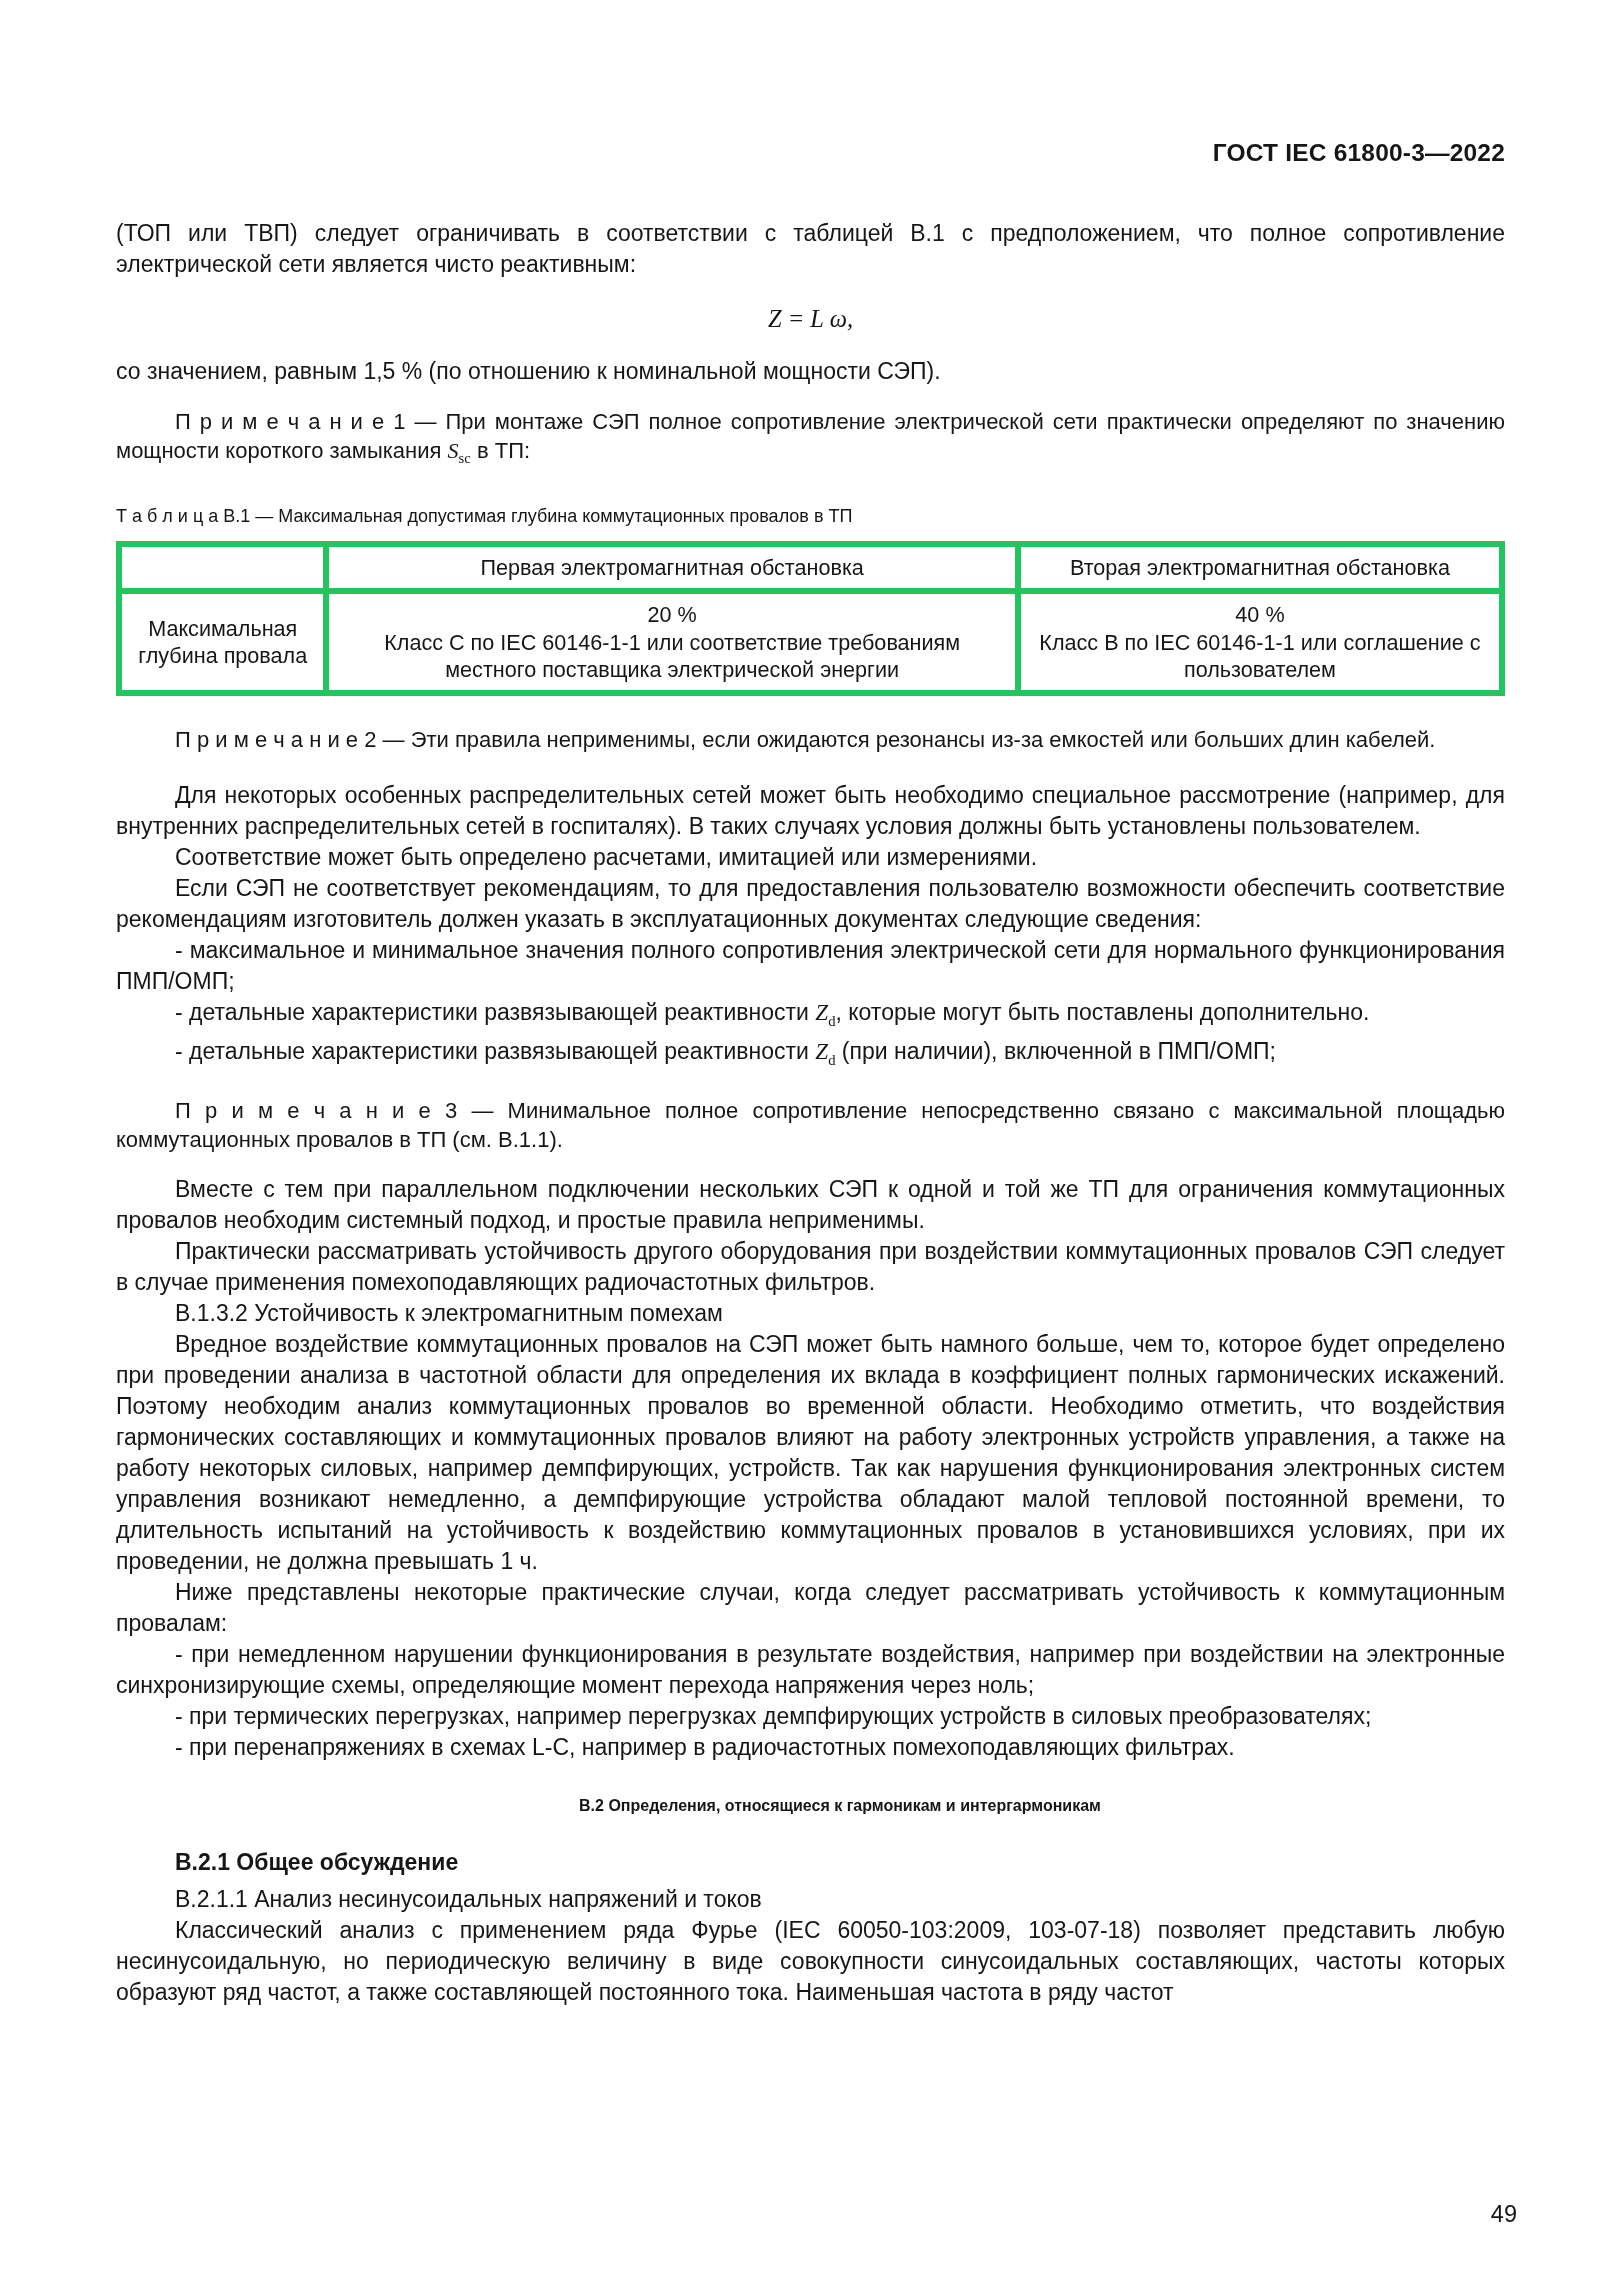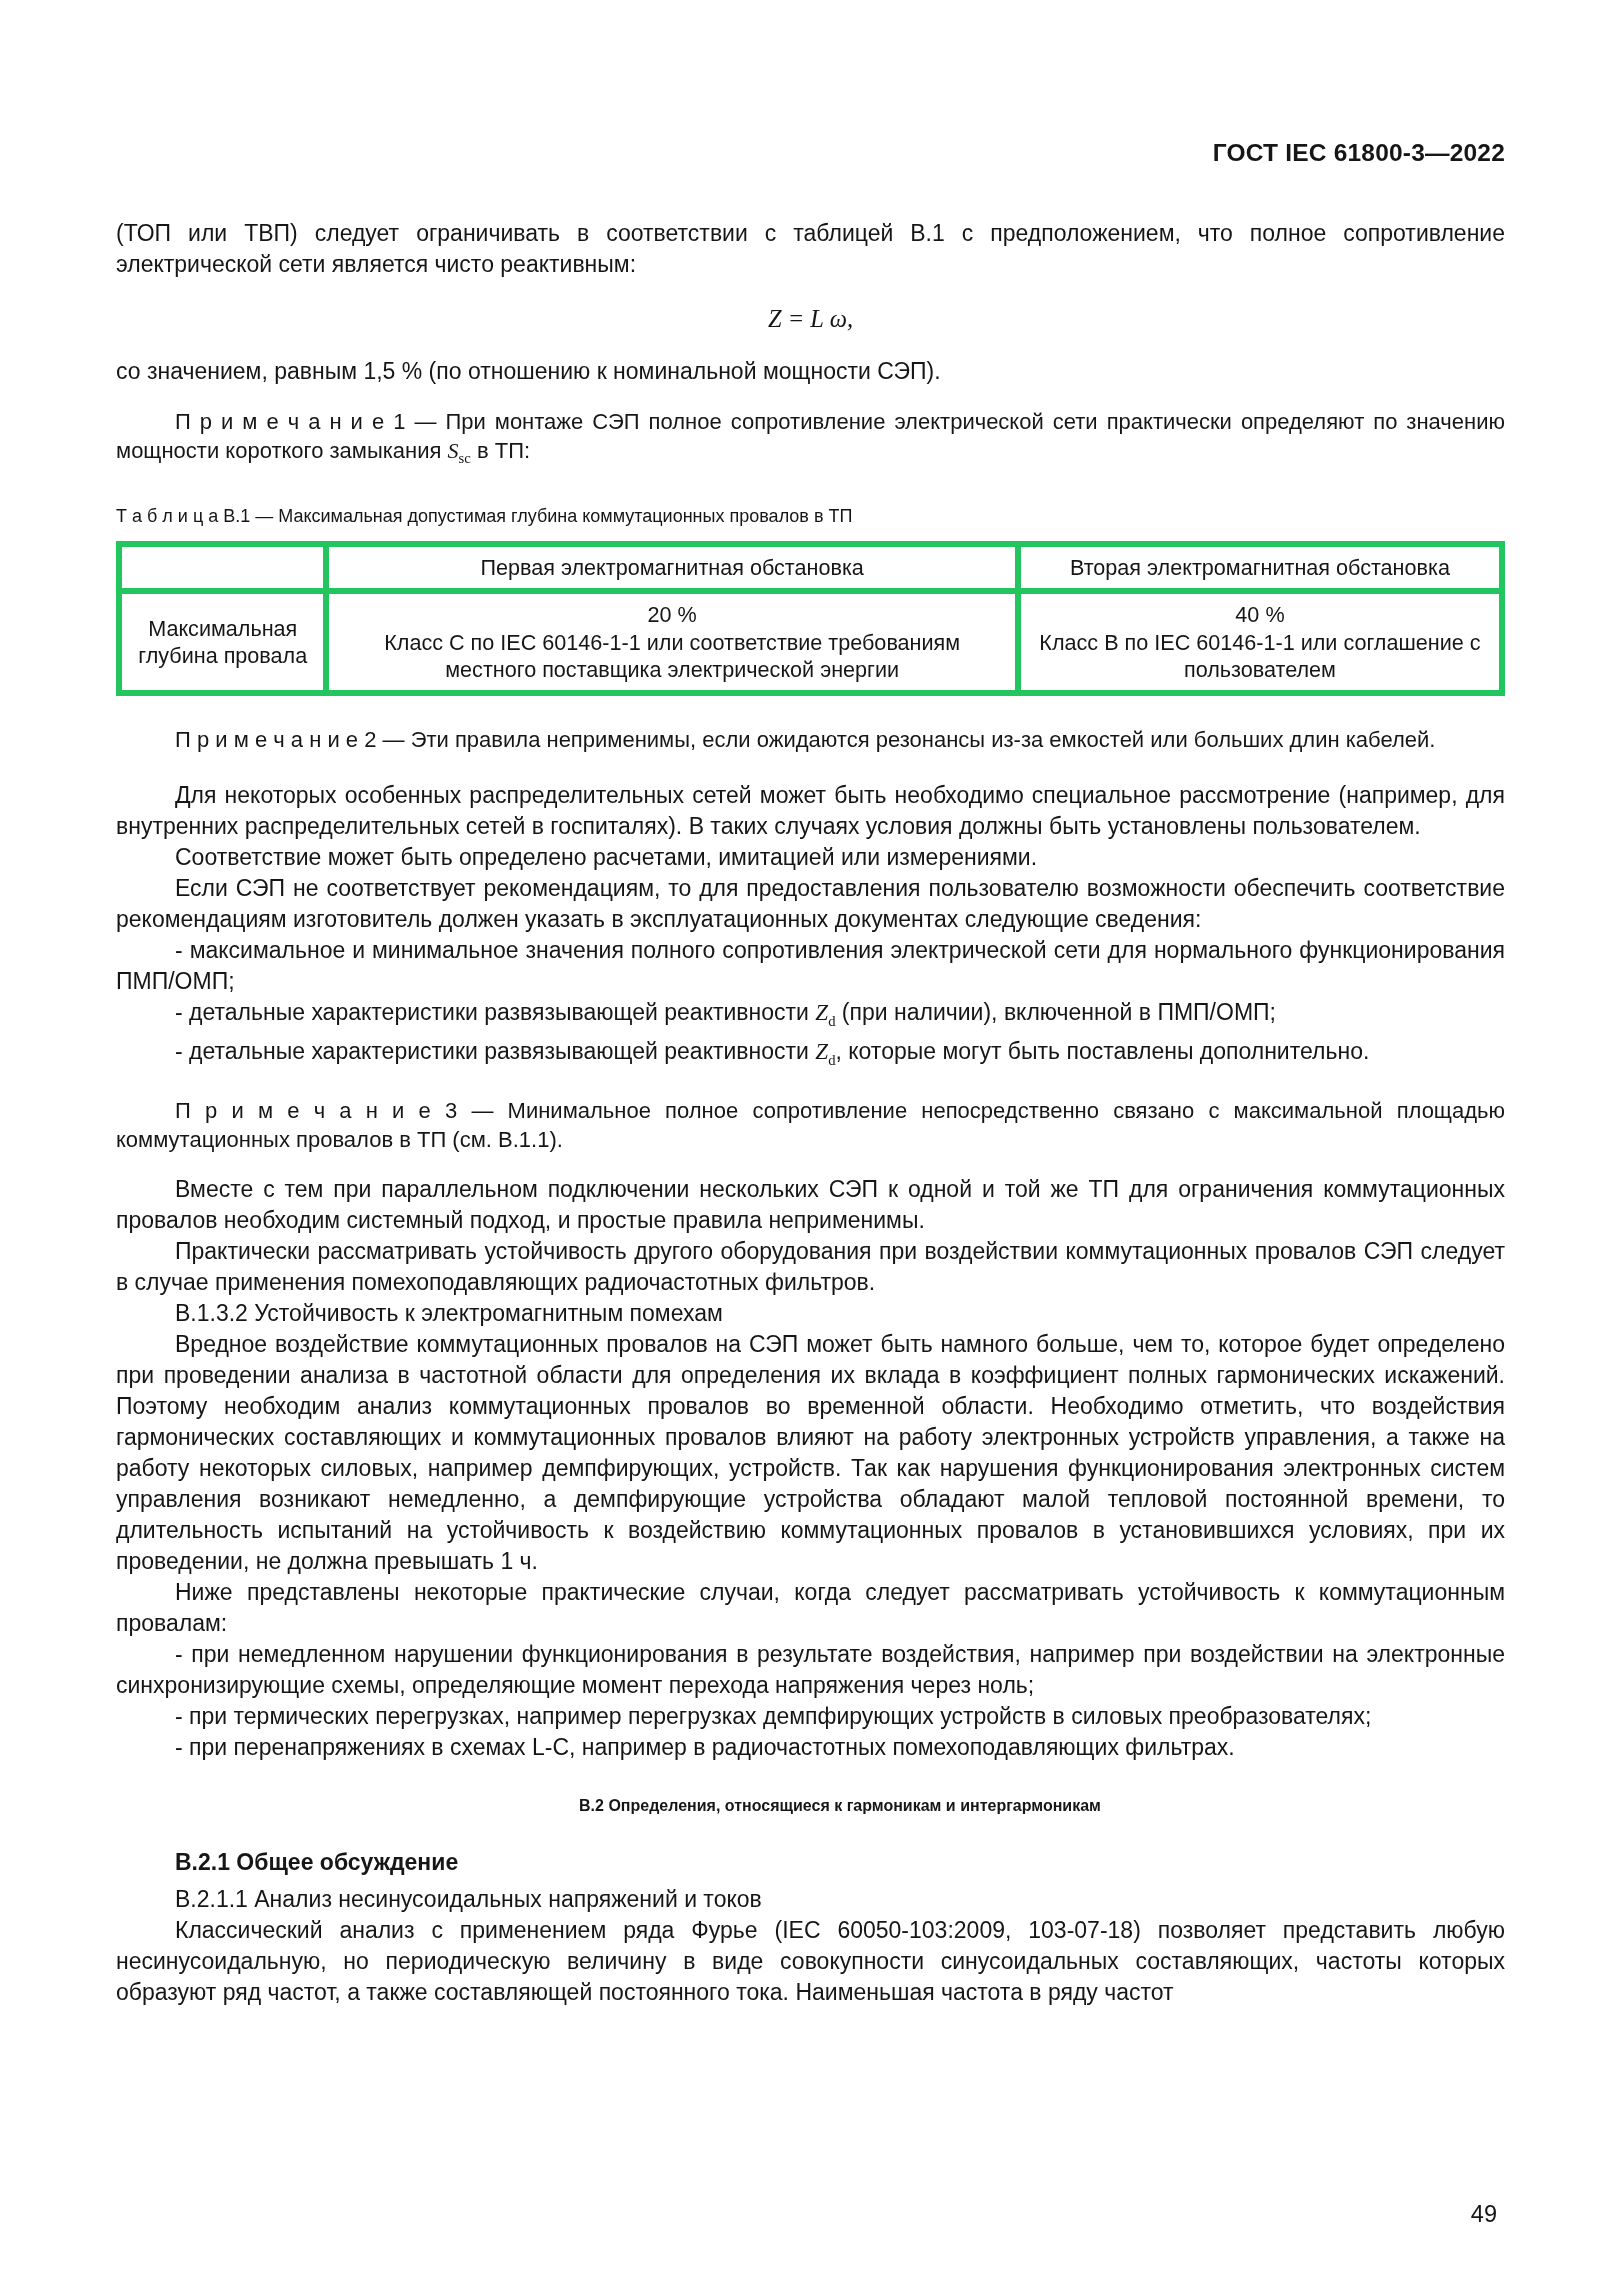--- a/index.html
+++ b/index.html
@@ -101,21 +101,21 @@
     line-height: 31px;
     font-weight: bold;
     text-indent: 59px;
     text-align: left;
     margin: 0 0 5.9px 0;
   }
 
   .page-number {
     position: absolute;
     top: 2201px;
-    right: 124px;
+    right: 104px;
     font-size: 23.5px;
   }
 </style>
 </head>
 <body>
 
 <div class="page">
 
   <div class="doc-header">ГОСТ IEC 61800-3—2022</div>
 
@@ -159,23 +159,23 @@
   </table>
 
   <p class="note note-after-table">П р и м е ч а н и е  2 — Эти правила неприменимы, если ожидаются резонансы из-за емкостей или больших длин кабелей.</p>
 
   <p class="para indent">Для некоторых особенных распределительных сетей может быть необходимо специальное рассмотрение (например, для внутренних распределительных сетей в госпиталях). В таких случаях условия должны быть установлены пользователем.</p>
   <p class="para indent">Соответствие может быть определено расчетами, имитацией или измерениями.</p>
   <p class="para indent">Если СЭП не соответствует рекомендациям, то для предоставления пользователю возможности обеспечить соответствие рекомендациям изготовитель должен указать в эксплуатационных документах следующие сведения:</p>
 
   <p class="para indent">- максимальное и минимальное значения полного сопротивления электрической сети для нормального функционирования ПМП/ОМП;</p>
 
+  <p class="para indent"><span>- детальные характеристики развязывающей реактивности </span><span class="sym">Z</span><sub class="isub">d</sub><span>, которые могут быть поставлены дополнительно.</span></p>
+
   <p class="para indent"><span>- детальные характеристики развязывающей реактивности </span><span class="sym">Z</span><sub class="isub">d</sub><span> (при наличии), включенной в ПМП/ОМП;</span></p>
-
-  <p class="para indent"><span>- детальные характеристики развязывающей реактивности </span><span class="sym">Z</span><sub class="isub">d</sub><span>, которые могут быть поставлены дополнительно.</span></p>
 
   <p class="note">П р и м е ч а н и е  3 — Минимальное полное сопротивление непосредственно связано с максимальной площадью коммутационных провалов в ТП (см. В.1.1).</p>
 
   <p class="para indent">Вместе с тем при параллельном подключении нескольких СЭП к одной и той же ТП для ограничения коммутационных провалов необходим системный подход, и простые правила неприменимы.</p>
   <p class="para indent">Практически рассматривать устойчивость другого оборудования при воздействии коммутационных провалов СЭП следует в случае применения помехоподавляющих радиочастотных фильтров.</p>
   <p class="para indent">В.1.3.2 Устойчивость к электромагнитным помехам</p>
   <p class="para indent">Вредное воздействие коммутационных провалов на СЭП может быть намного больше, чем то, которое будет определено при проведении анализа в частотной области для определения их вклада в коэффициент полных гармонических искажений. Поэтому необходим анализ коммутационных провалов во временной области. Необходимо отметить, что воздействия гармонических составляющих и коммутационных провалов влияют на работу электронных устройств управления, а также на работу некоторых силовых, например демпфирующих, устройств. Так как нарушения функционирования электронных систем управления возникают немедленно, а демпфирующие устройства обладают малой тепловой постоянной времени, то длительность испытаний на устойчивость к воздействию коммутационных провалов в установившихся условиях, при их проведении, не должна превышать 1 ч.</p>
   <p class="para indent">Ниже представлены некоторые практические случаи, когда следует рассматривать устойчивость к коммутационным провалам:</p>
   <p class="para indent">- при немедленном нарушении функционирования в результате воздействия, например при воздействии на электронные синхронизирующие схемы, определяющие момент перехода напряжения через ноль;</p>
   <p class="para indent">- при термических перегрузках, например перегрузках демпфирующих устройств в силовых преобразователях;</p>

